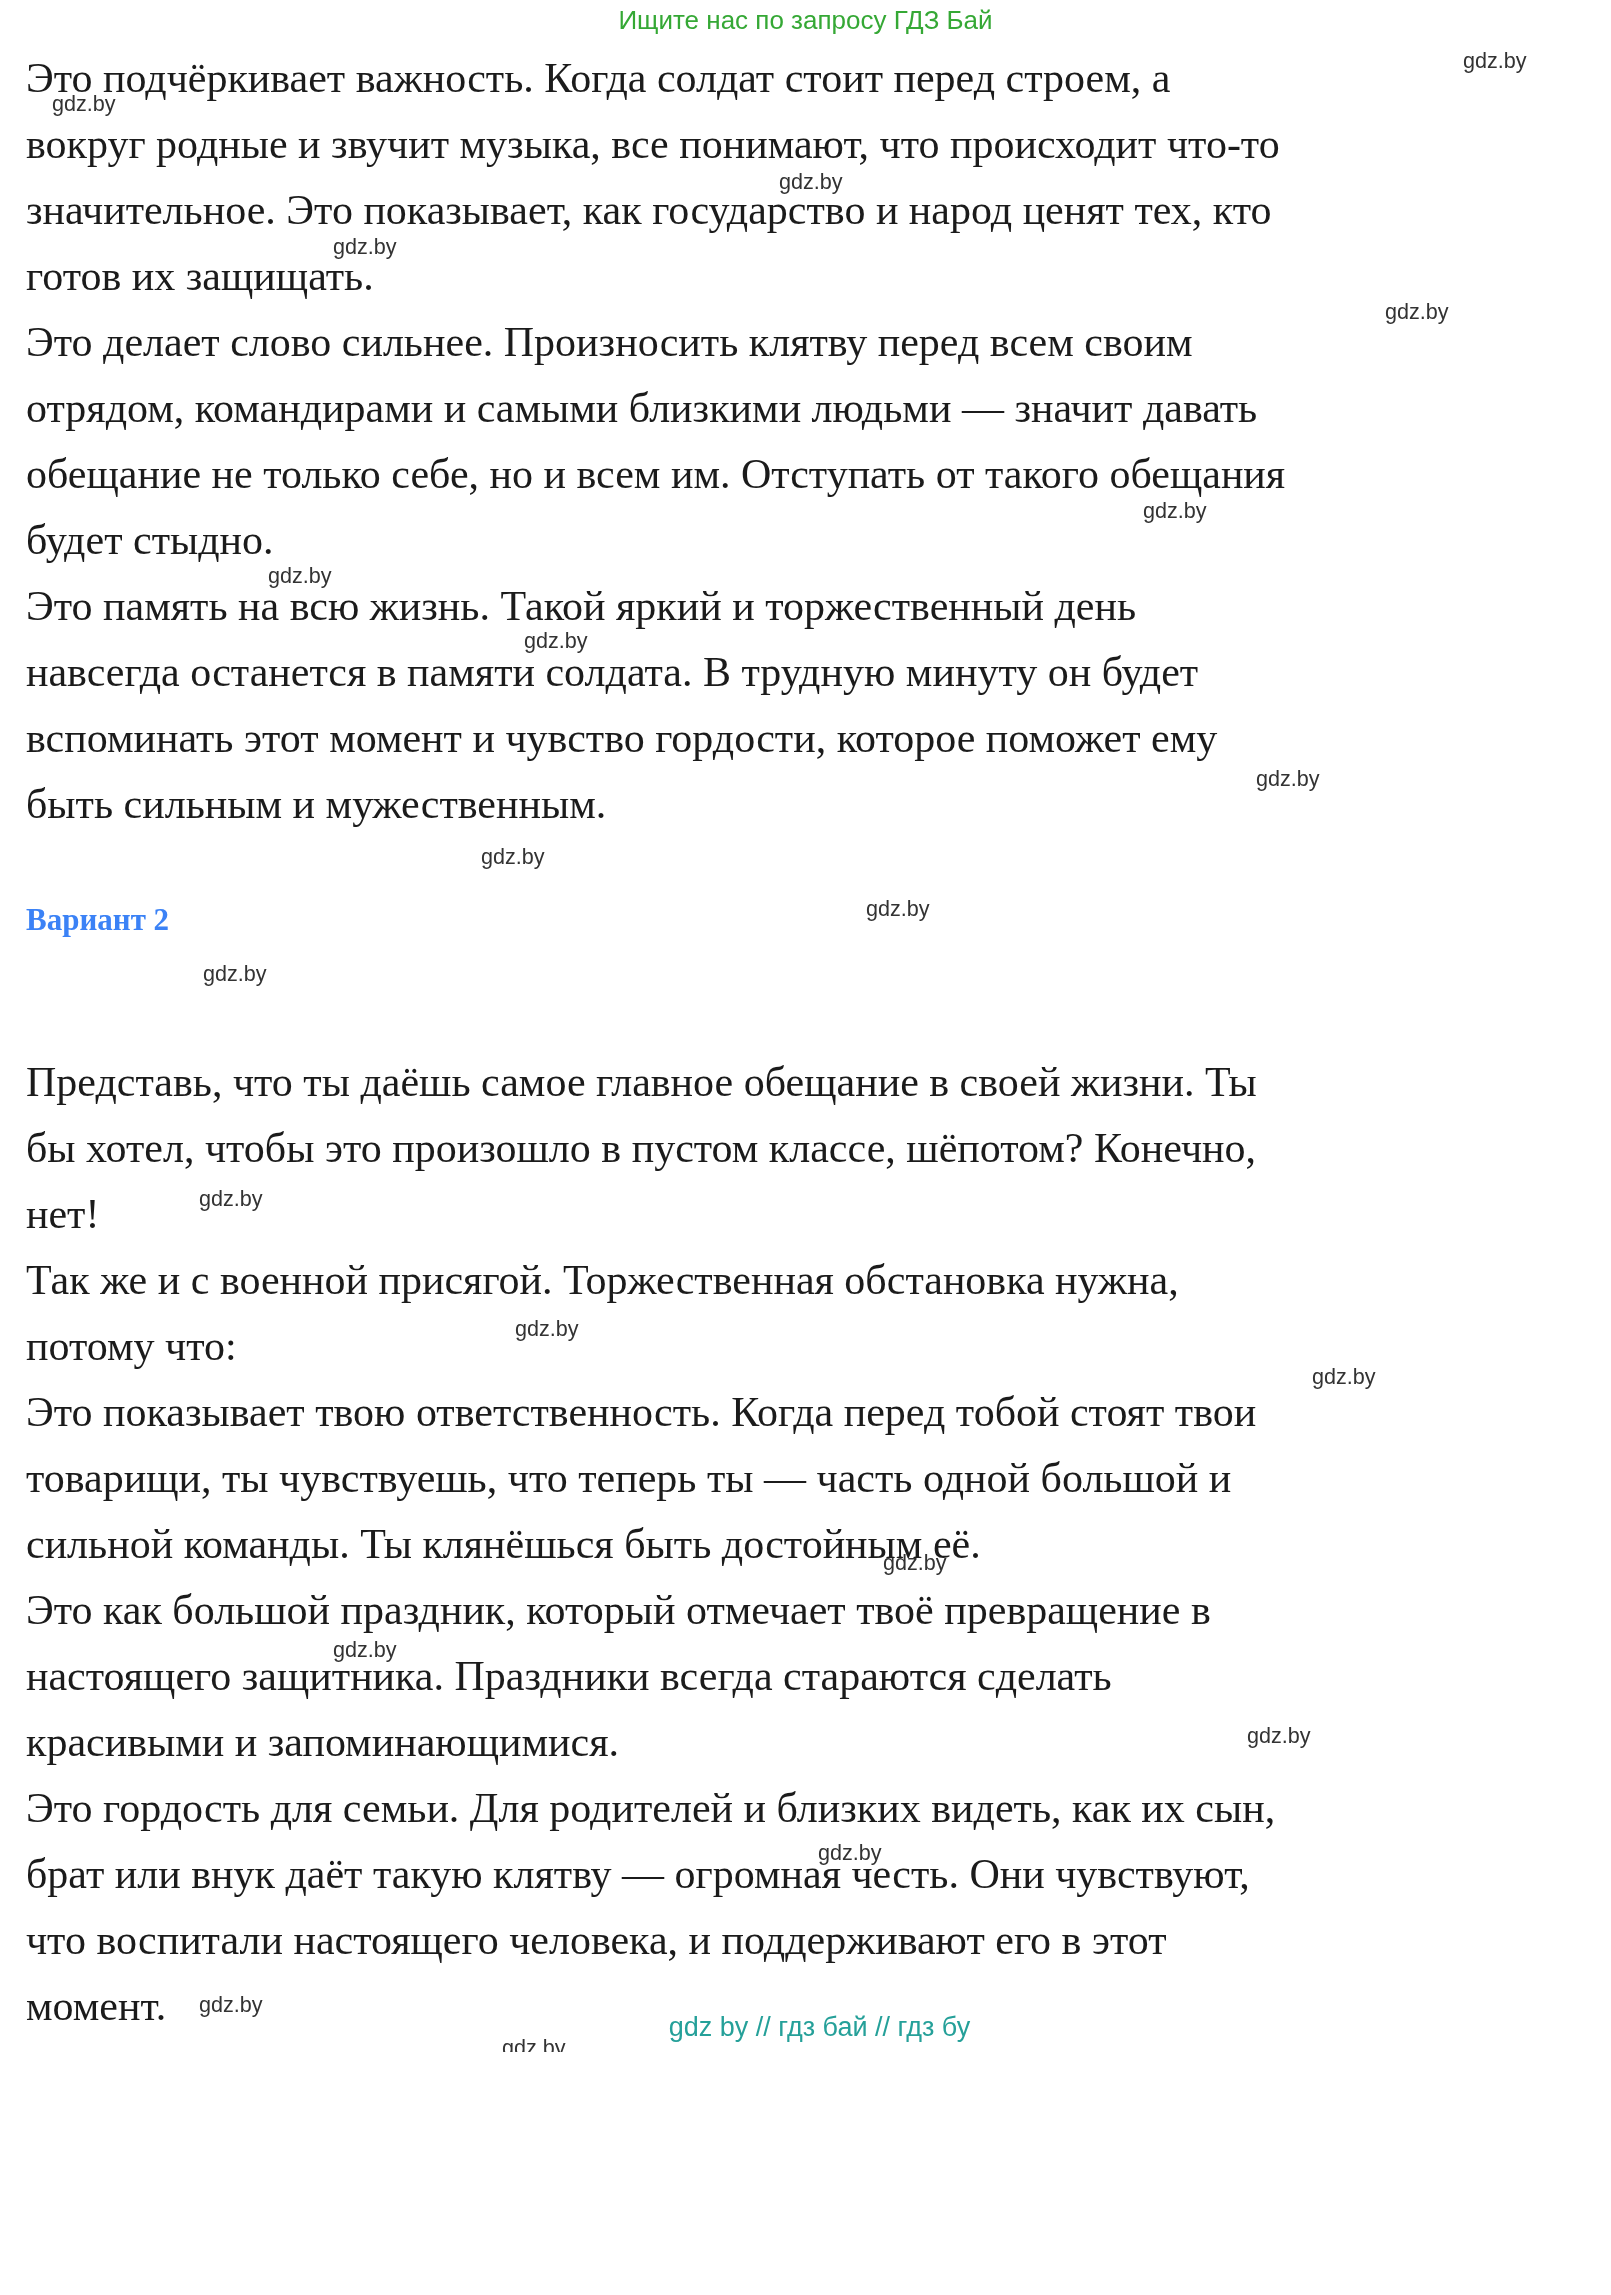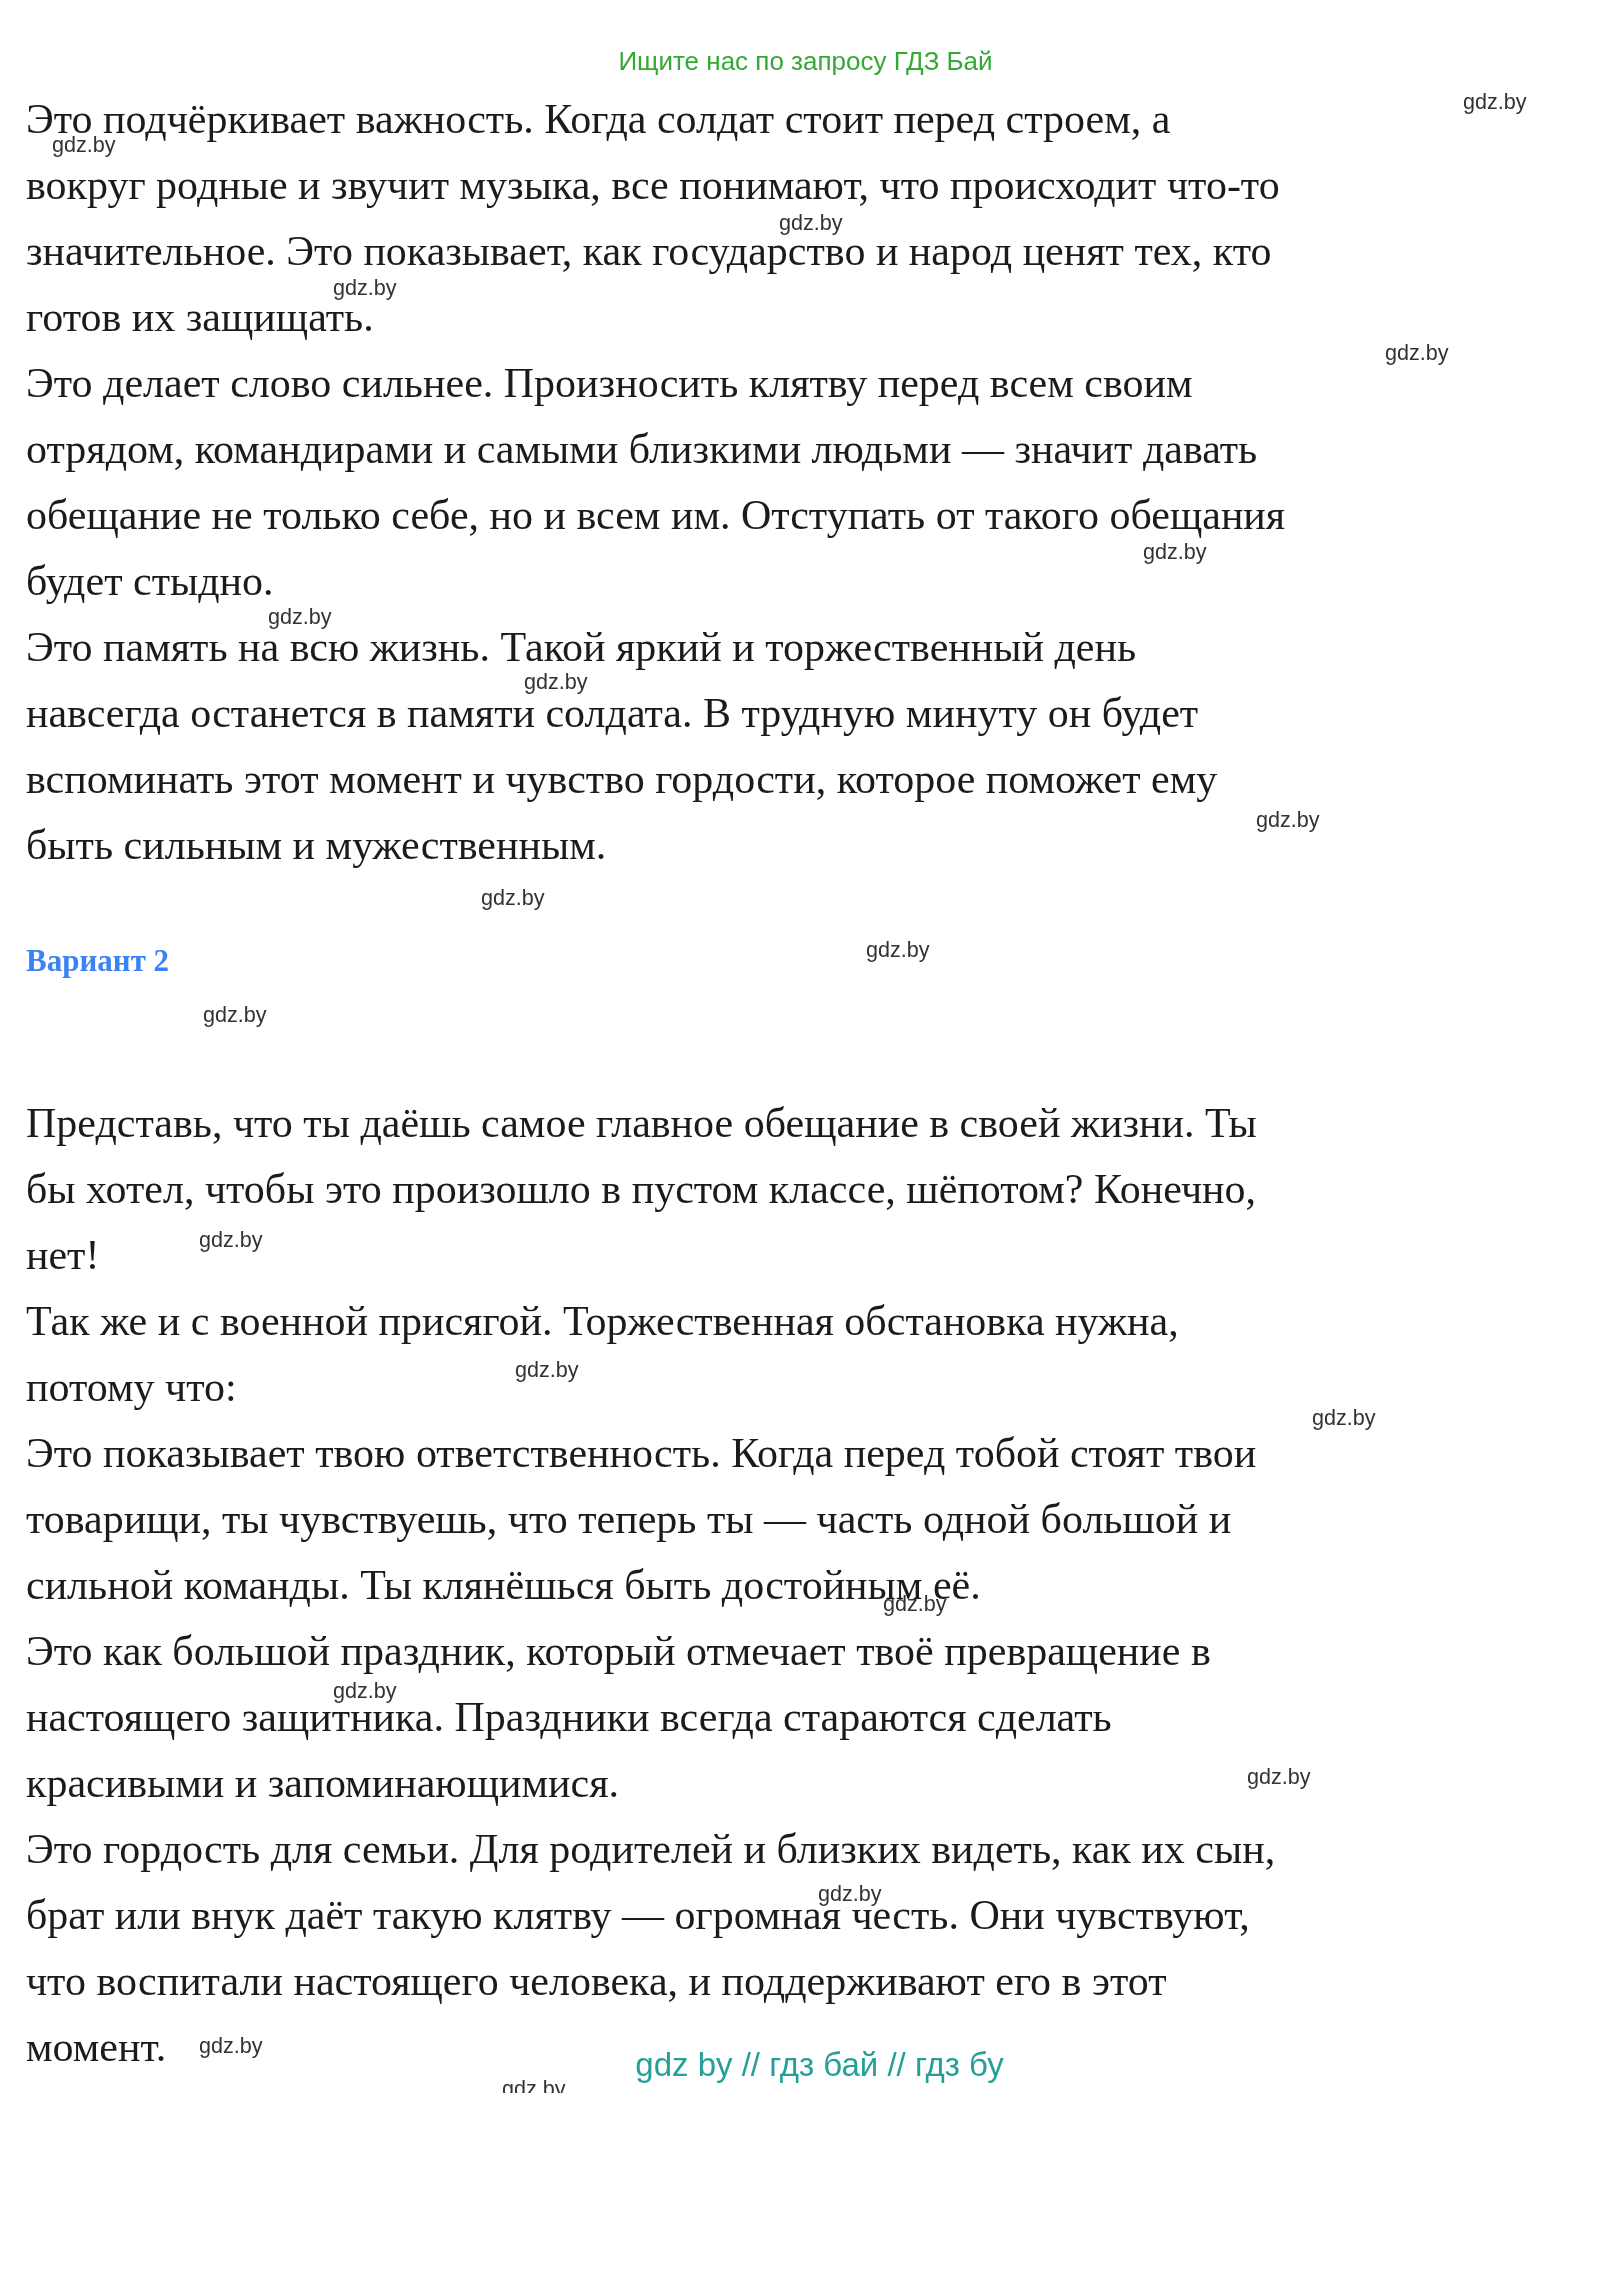--- a/index.html
+++ b/index.html
@@ -5,21 +5,20 @@
   * { margin: 0; padding: 0; box-sizing: border-box; }
   html, body { background: #ffffff; }
   body { font-family: "Liberation Serif", serif; }
 
   .page {
     position: relative;
     width: 1611px;
     height: 2052px;
     background: #ffffff;
     overflow: hidden;
-    margin-top: 41px;
   }
 
   .top-notice {
     position: absolute;
     top: 5.2px;
     left: 0;
     width: 100%;
     text-align: center;
     font-family: "Liberation Sans", sans-serif;
     font-size: 26px;
@@ -50,21 +49,21 @@
     margin-bottom: 95px;
   }
 
   .footer {
     position: absolute;
     bottom: 8.7px;
     left: 0;
     width: 100%;
     text-align: center;
     font-family: "Liberation Sans", sans-serif;
-    font-size: 33px;
+    font-size: 27px;
     color: #25a099;
     padding-left: 28px;
   }
 
   #watermark-layer {
     position: absolute;
     left: 0; top: 0; right: 0; bottom: 0;
     pointer-events: none;
   }
 

